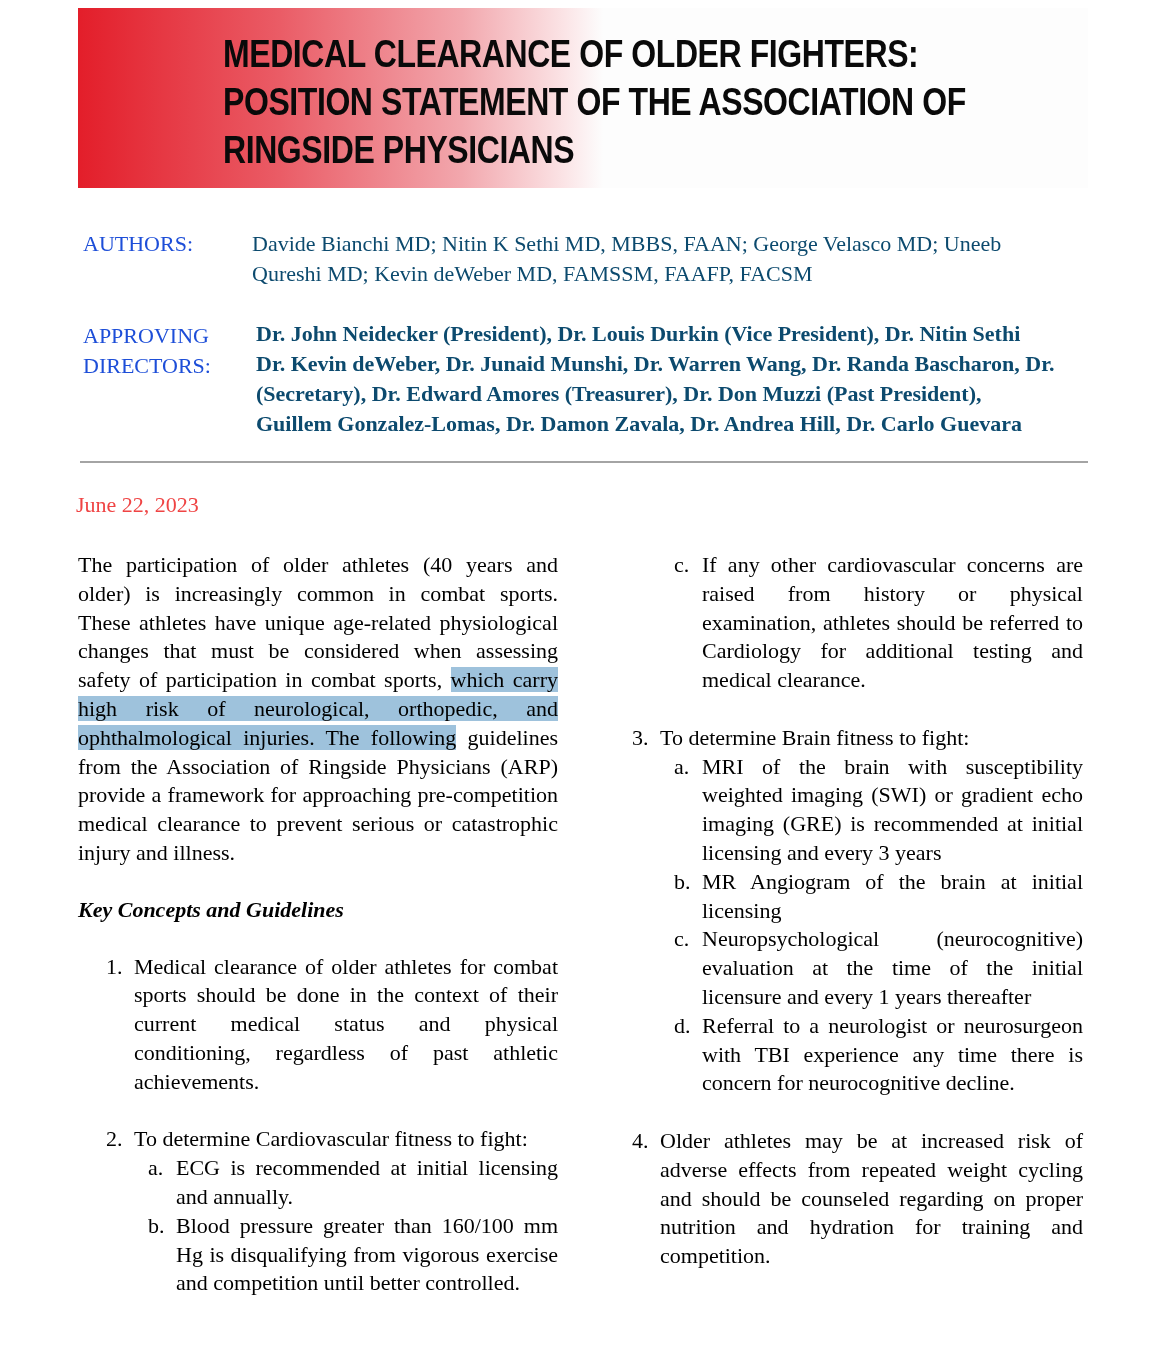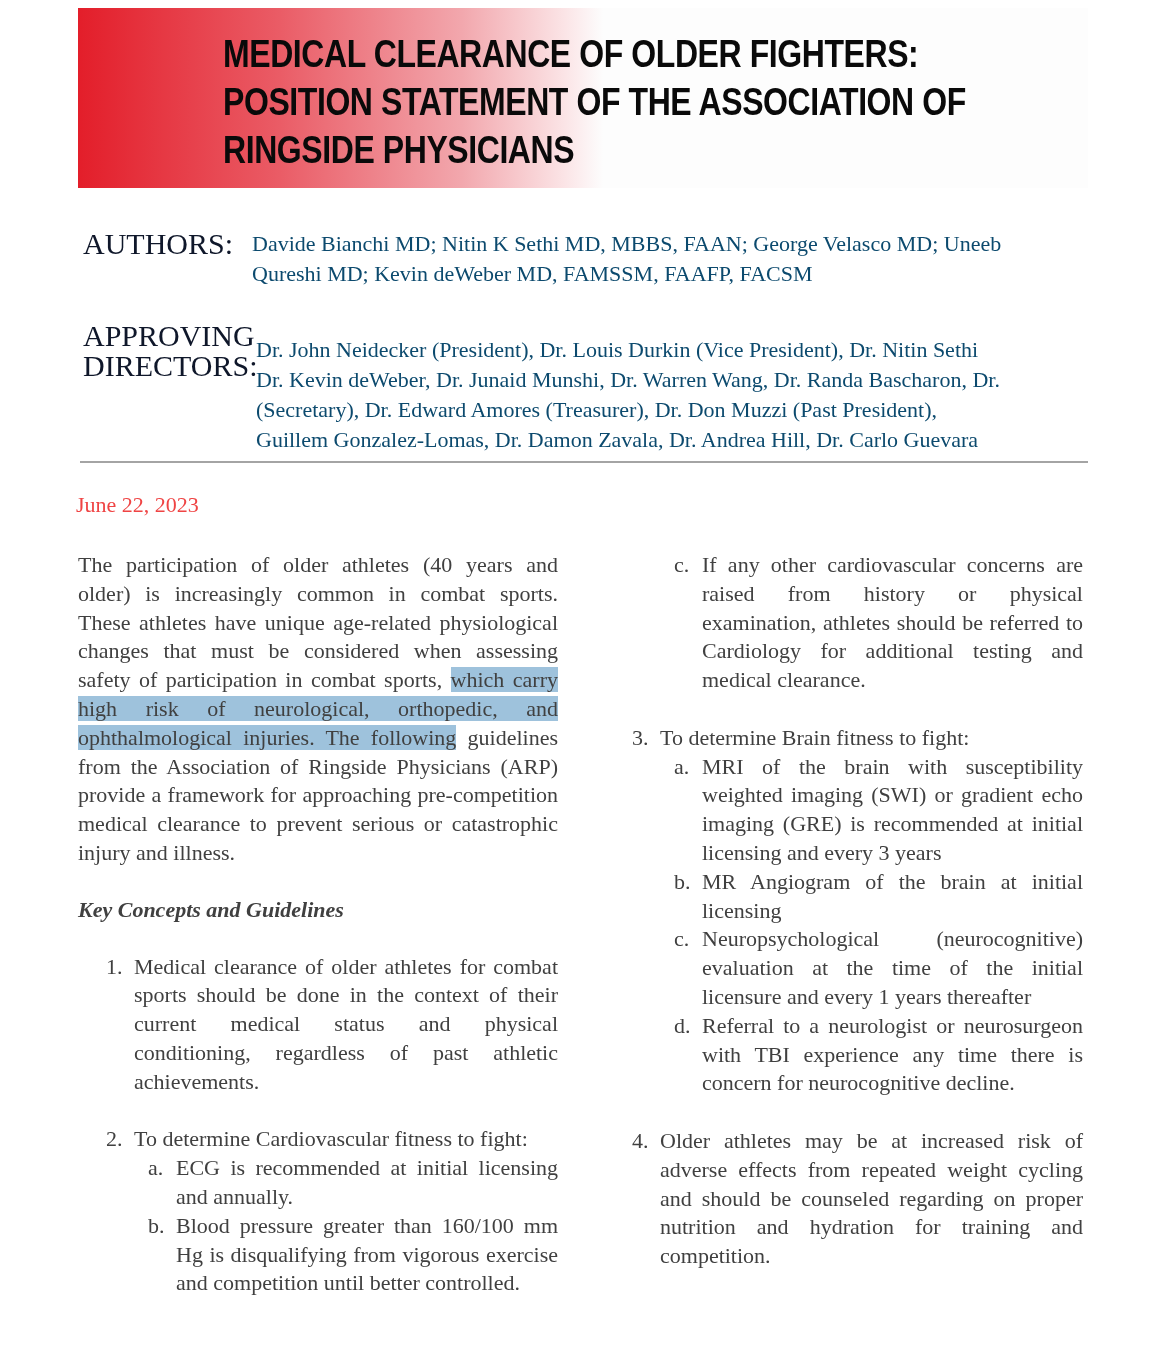--- a/index.html
+++ b/index.html
@@ -12,35 +12,35 @@
   }
   .banner-title {
     position: absolute; left: 145px; top: 22px; width: 860px;
     font-family: "Liberation Sans", "DejaVu Sans", sans-serif; font-weight: bold;
     font-size: 39px; line-height: 48px; color: #0a0a0a; letter-spacing: -0.5px;
     transform: scaleX(0.82); transform-origin: left top; white-space: nowrap;
   }
   .banner-title div { display: block; }
 
   .meta-label {
-    position: absolute; font-size: 30px; line-height: 30px; color: #0f172a;
+    position: absolute; font-size: 22px; line-height: 30px; color: #1d4ed8;
   }
   .meta-text {
     position: absolute; font-size: 22px; line-height: 30px; color: #0c4a6e;
   }
 
   .divider {
     position: absolute; left: 80px; top: 461px; width: 1008px; height: 2px; background: #a4a4a4;
   }
 
   .date {
     position: absolute; left: 76px; top: 492px; font-size: 22px; font-weight: normal; color: #ef4444;
   }
 
-  .col { position: absolute; font-size: 22px; line-height: 28.8px; color: #404040; }
+  .col { position: absolute; font-size: 22px; line-height: 28.8px; color: #000000; }
   .col-left { left: 78px; top: 551px; width: 480px; }
   .col-right { left: 630px; top: 551px; width: 453px; }
 
   .para { text-align: justify; }
   .hl { background: #9ec2dc; }
 
   .section-heading {
     font-weight: bold; font-style: italic; margin-top: 28px; margin-bottom: 28px;
   }
 
@@ -70,21 +70,21 @@
 <div class="meta-label" style="left:83px; top:229px;">AUTHORS:</div>
 <div class="meta-text" style="left:252px; top:229px; width:840px;">
   <div>Davide Bianchi MD;  Nitin K Sethi MD, MBBS, FAAN; George Velasco MD; Uneeb</div>
   <div>Qureshi MD; Kevin deWeber MD, FAMSSM, FAAFP, FACSM</div>
 </div>
 
 <div class="meta-label" style="left:83px; top:321px;">
   <div>APPROVING</div>
   <div>DIRECTORS:</div>
 </div>
-<div class="meta-text" style="left:256px; top:335px; width:840px;">
+<div class="meta-text" style="left:256px; top:319px; width:840px;font-weight:bold;">
   <div>Dr. John Neidecker (President), Dr. Louis Durkin (Vice President), Dr. Nitin Sethi</div>
   <div>Dr. Kevin deWeber, Dr. Junaid Munshi, Dr. Warren Wang, Dr. Randa Bascharon, Dr.</div>
   <div>(Secretary), Dr. Edward Amores (Treasurer), Dr. Don Muzzi (Past President),</div>
   <div>Guillem Gonzalez-Lomas, Dr. Damon Zavala, Dr. Andrea Hill, Dr. Carlo Guevara</div>
 </div>
 
 <div class="divider"></div>
 
 <div class="date">June 22, 2023</div>
 

